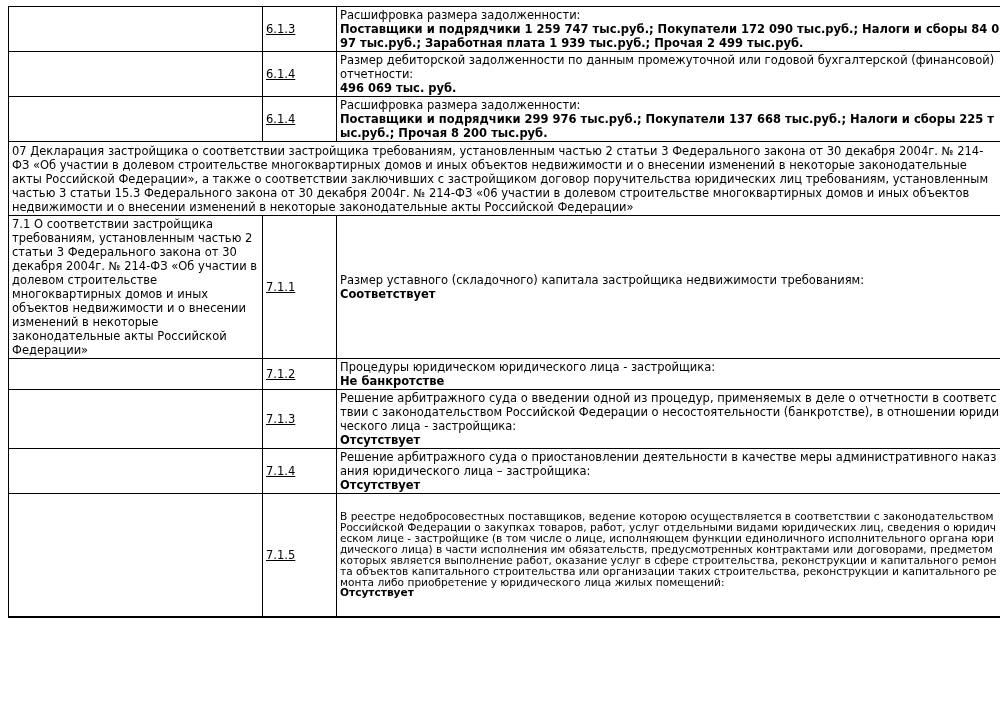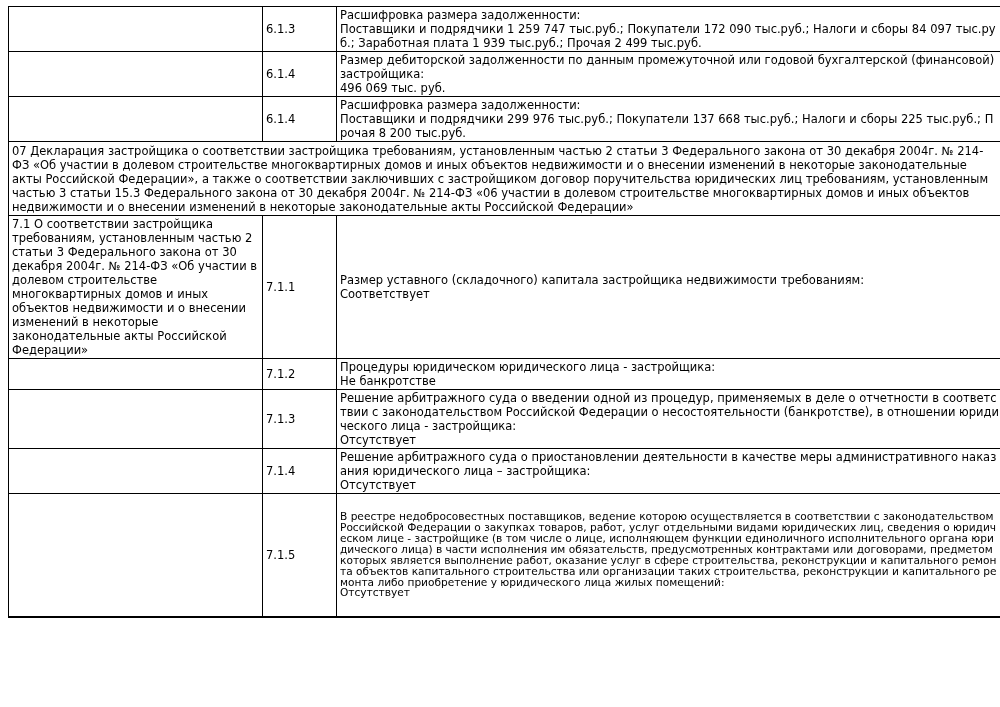--- a/index.html
+++ b/index.html
@@ -27,21 +27,21 @@
   }
   table.decl td {
     border: 1px solid #000000;
     padding: 1px 3px;
     font-size: 11.5px;
     line-height: 14px;
     vertical-align: middle;
     overflow: hidden;
   }
   td.c1 { width: 247px; vertical-align: top; }
-  td.c2 { width: 67px; padding-left: 4px; }
+  td.c2 { width: 67px; padding-left: 4px; text-decoration: underline; }
   td.c3 { width: 660px; word-break: break-all; }
   td.section-cell {
     line-height: 14.7px;
     padding: 1px 2px;
     vertical-align: top;
   }
   td.title-cell {
     line-height: 13px;
     padding-top: 2px;
     margin-left: 28px;
@@ -51,21 +51,21 @@
   tr.h74 { height: 74px; }
   tr.h132 { height: 132px; }
   tr.h29 { height: 29px; }
   tr.h54 { height: 54px; }
   tr.h41 { height: 41px; }
   tr.h123 { height: 123px; }
   tr.h123 td.c3 {
     font-size: 10.6px;
     line-height: 10.9px;
   }
-  .val { font-weight: normal; }
+  .val { font-weight: bold; }
   table.decl { border-bottom: 2px solid #000; }
 </style>
 </head>
 <body>
 
 <div class="doc-wrap">
   <table class="decl">
     <tbody>
 
       <tr class="h43">
@@ -74,21 +74,21 @@
         <td class="c3">
           <div class="lbl">Расшифровка размера задолженности:</div>
           <div class="val">Поставщики и подрядчики 1 259 747 тыс.руб.; Покупатели 172 090 тыс.руб.; Налоги и сборы 84 097 тыс.руб.; Заработная плата 1 939 тыс.руб.; Прочая 2 499 тыс.руб.</div>
         </td>
       </tr>
 
       <tr class="h44">
         <td class="c1"></td>
         <td class="c2">6.1.4</td>
         <td class="c3">
-          <div class="lbl">Размер дебиторской задолженности по данным промежуточной или годовой бухгалтерской (финансовой) застройщика:</div>
+          <div class="lbl">Размер дебиторской задолженности по данным промежуточной или годовой бухгалтерской (финансовой) отчетности:</div>
           <div class="val">496 069 тыс. руб.</div>
         </td>
       </tr>
 
       <tr class="h44">
         <td class="c1"></td>
         <td class="c2">6.1.4</td>
         <td class="c3">
           <div class="lbl">Расшифровка размера задолженности:</div>
           <div class="val">Поставщики и подрядчики 299 976 тыс.руб.; Покупатели 137 668 тыс.руб.; Налоги и сборы 225 тыс.руб.; Прочая 8 200 тыс.руб.</div>

